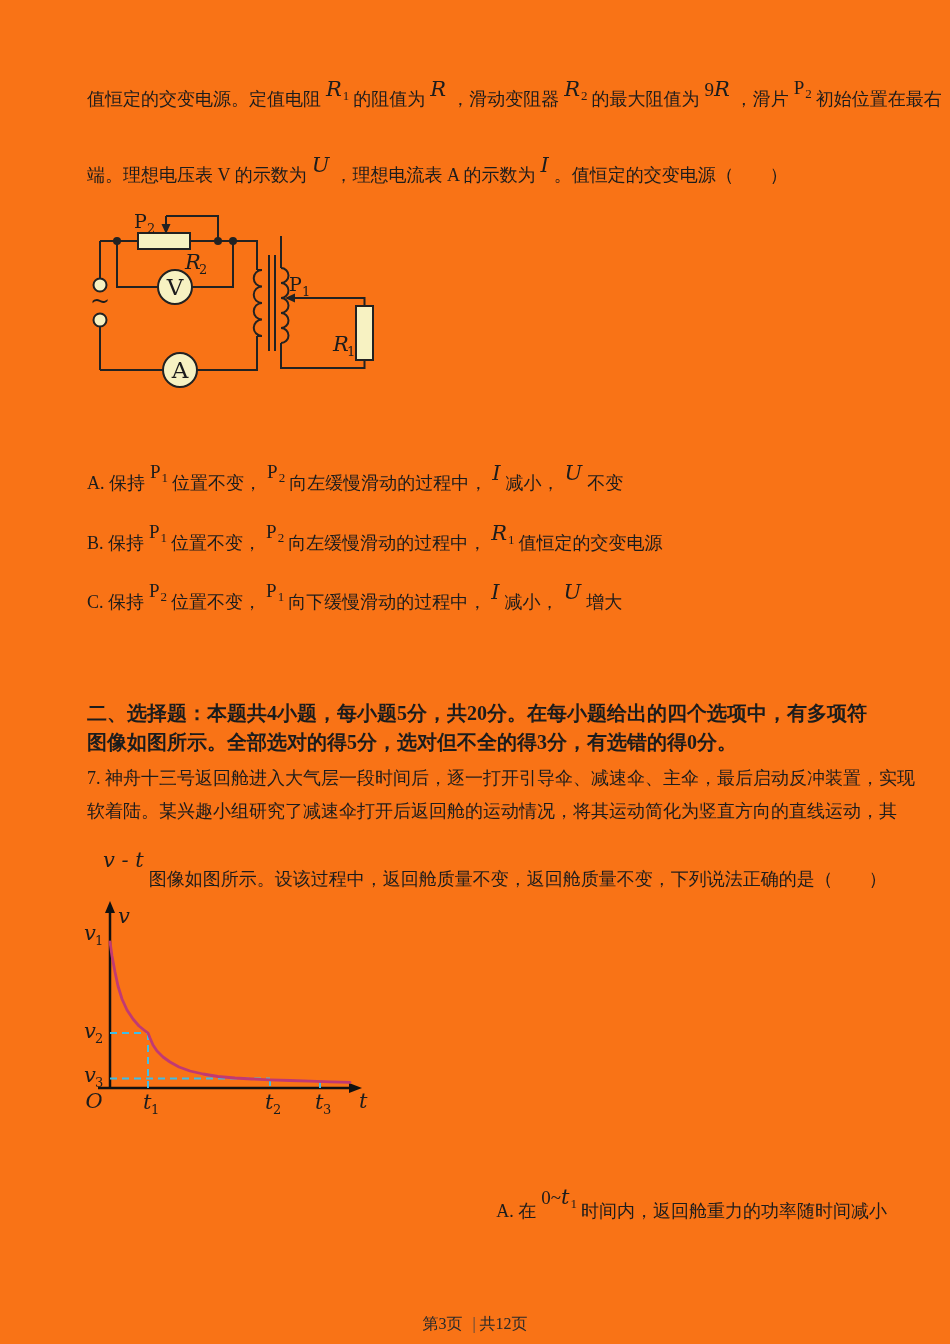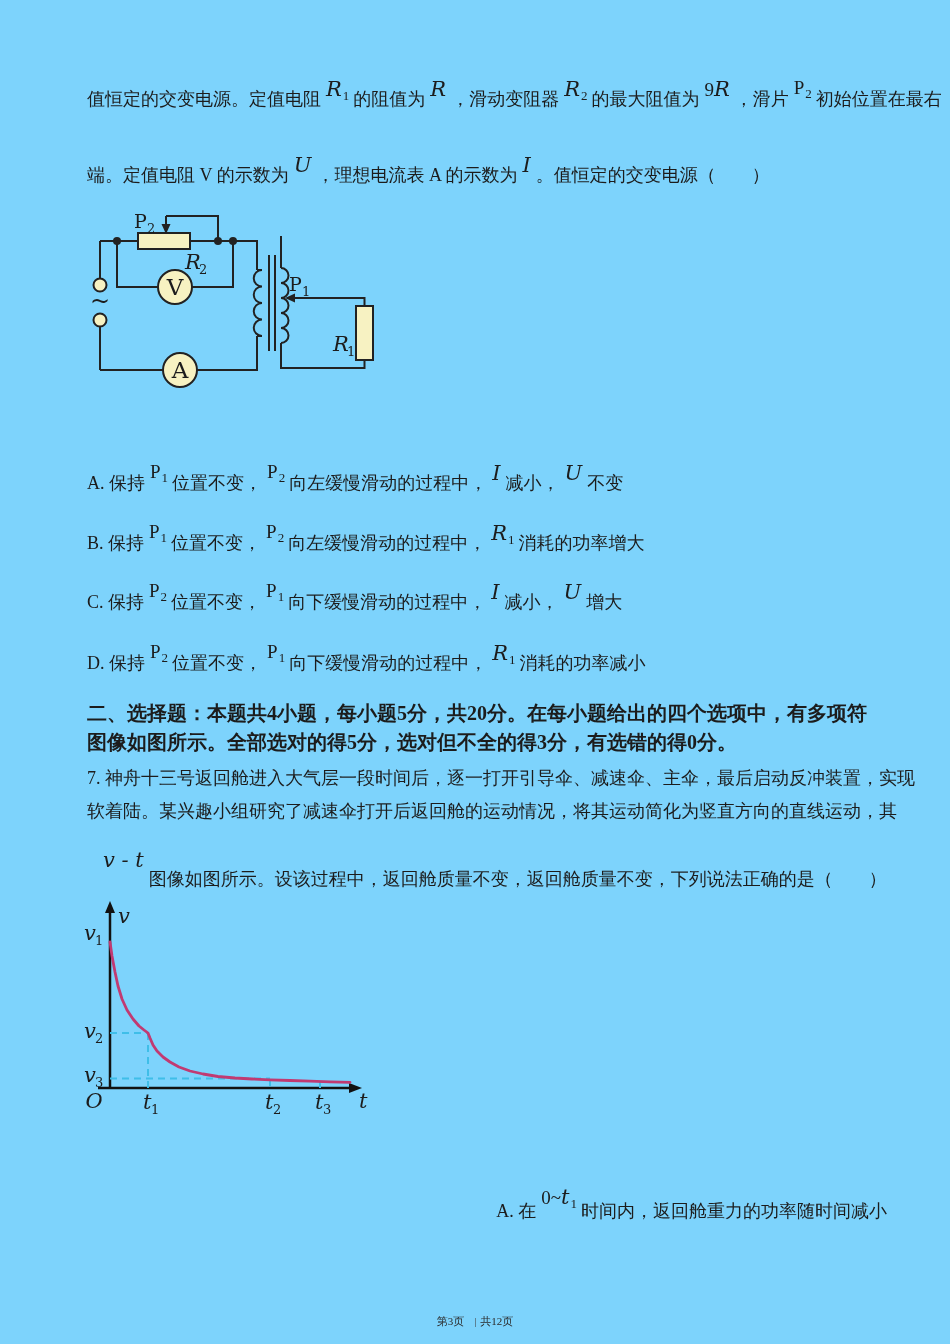--- a/index.html
+++ b/index.html
@@ -1,46 +1,46 @@
 <!DOCTYPE html>
 <html><head>
 <meta charset="utf-8">
 <style>
   html,body{margin:0;padding:0;background:#e8e8e8;}
   .page{
     position:relative;width:950px;height:1344px;margin:0 auto;
-    background:#7dd3fc;color:#1c1c1c;
+    background:#f97316;color:#1c1c1c;
     font-family:"Liberation Serif","DejaVu Serif",serif;
     overflow:hidden;
   }
   .para{position:absolute;left:87px;width:800px;font-size:18px;line-height:24px;white-space:nowrap;}
   .seg-math{position:relative;top:-9px;margin:0 5px;white-space:nowrap;}
   .seg-math .base{font-family:"DejaVu Serif",serif;font-style:italic;font-size:21px;}
   .seg-math.rm{top:-11px;}
   .seg-math.rm .base{font-style:normal;font-size:19px;font-family:"Liberation Serif",serif;}
   .seg-math .sub{font-size:13px;font-style:normal;position:relative;top:4px;left:1px;}
   .seg-math .pre{font-style:normal;font-size:19px;}
   .bold-head{position:absolute;left:87px;width:800px;font-weight:bold;font-size:20px;line-height:29px;white-space:nowrap;}
   #vt-line .seg-math{top:-18px;margin-left:16px;}
   #q7-opt-a .seg-math{top:-13px;}
-  .footer{position:absolute;left:0;top:1314px;width:100%;text-align:center;font-size:11px;color:#2a2a2a;}
+  .footer{position:absolute;left:0;top:1314px;width:100%;text-align:center;font-size:16px;color:#2a2a2a;}
   .footer .sep{margin:0 4px 0 10px;color:#444;}
   svg text{font-family:"DejaVu Serif",serif;fill:#1c1c1c;}
   svg .lbl{font-size:19px;}
   svg .lbl-i{font-size:21px;font-style:italic;}
   svg .lbl-s{font-size:13px;}
   svg .meter{font-size:23px;}
 </style>
 </head>
 <body>
 
 <div class="page">
 
   <div class="para" style="top:86px;"><span>值恒定的交变电源。定值电阻</span><span class="seg-math"><span class="base">R</span><span class="sub">1</span></span><span>的阻值为</span><span class="seg-math"><span class="base">R</span></span><span>，滑动变阻器</span><span class="seg-math"><span class="base">R</span><span class="sub">2</span></span><span>的最大阻值为</span><span class="seg-math"><span class="pre">9</span><span class="base">R</span></span><span>，滑片</span><span class="seg-math rm"><span class="base">P</span><span class="sub">2</span></span><span>初始位置在最右</span></div>
-  <div class="para" style="top:162px;"><span>端。定值电阻 V 的示数为</span><span class="seg-math"><span class="base">U</span></span><span>，理想电流表 A 的示数为</span><span class="seg-math"><span class="base">I</span></span><span>。值恒定的交变电源（　　）</span></div>
+  <div class="para" style="top:162px;"><span>端。理想电压表 V 的示数为</span><span class="seg-math"><span class="base">U</span></span><span>，理想电流表 A 的示数为</span><span class="seg-math"><span class="base">I</span></span><span>。值恒定的交变电源（　　）</span></div>
 
   <svg style="position:absolute;left:88px;top:203px;" width="330" height="200" viewBox="0 0 330 200">
     <g stroke="#222" stroke-width="2" fill="none">
       <path d="M12,38 H50"></path>
       <path d="M102,38 H169 V67"></path>
       <path d="M78,13 H130 V38"></path>
       <path d="M12,38 V75.5"></path>
       <path d="M12,123.5 V167"></path>
       <path d="M29,38 V84 H70"></path>
       <path d="M104,84 H145 V38"></path>
@@ -96,23 +96,22 @@
       <text x="97" y="66" class="lbl-i">R</text>
       <text x="111" y="71" class="lbl-s">2</text>
       <text x="201" y="88" class="lbl">P</text>
       <text x="214" y="93" class="lbl-s">1</text>
       <text x="245" y="148" class="lbl-i">R</text>
       <text x="259" y="153" class="lbl-s">1</text>
     </g>
   </svg>
 
   <div class="para" style="top:470px;" id="q6-opt-a"><span>A. 保持</span><span class="seg-math rm"><span class="base">P</span><span class="sub">1</span></span><span>位置不变，</span><span class="seg-math rm"><span class="base">P</span><span class="sub">2</span></span><span>向左缓慢滑动的过程中，</span><span class="seg-math"><span class="base">I</span></span><span>减小，</span><span class="seg-math"><span class="base">U</span></span><span>不变</span></div>
-  <div class="para" style="top:530px;" id="q6-opt-b"><span>B. 保持</span><span class="seg-math rm"><span class="base">P</span><span class="sub">1</span></span><span>位置不变，</span><span class="seg-math rm"><span class="base">P</span><span class="sub">2</span></span><span>向左缓慢滑动的过程中，</span><span class="seg-math"><span class="base">R</span><span class="sub">1</span></span><span>消耗的功率增大</span></div>
+  <div class="para" style="top:530px;" id="q6-opt-b"><span>B. 保持</span><span class="seg-math rm"><span class="base">P</span><span class="sub">1</span></span><span>位置不变，</span><span class="seg-math rm"><span class="base">P</span><span class="sub">2</span></span><span>向左缓慢滑动的过程中，</span><span class="seg-math"><span class="base">R</span><span class="sub">1</span></span><span>值恒定的交变电源</span></div>
   <div class="para" style="top:589px;" id="q6-opt-c"><span>C. 保持</span><span class="seg-math rm"><span class="base">P</span><span class="sub">2</span></span><span>位置不变，</span><span class="seg-math rm"><span class="base">P</span><span class="sub">1</span></span><span>向下缓慢滑动的过程中，</span><span class="seg-math"><span class="base">I</span></span><span>减小，</span><span class="seg-math"><span class="base">U</span></span><span>增大</span></div>
-  <div class="para" style="top:650px;" id="q6-opt-d"><span>D. 保持</span><span class="seg-math rm"><span class="base">P</span><span class="sub">2</span></span><span>位置不变，</span><span class="seg-math rm"><span class="base">P</span><span class="sub">1</span></span><span>向下缓慢滑动的过程中，</span><span class="seg-math"><span class="base">R</span><span class="sub">1</span></span><span>消耗的功率减小</span></div>
 
   <div class="bold-head" style="top:699px;">
     <div>二、选择题：本题共4小题，每小题5分，共20分。在每小题给出的四个选项中，有多项符</div>
     <div>图像如图所示。全部选对的得5分，选对但不全的得3分，有选错的得0分。</div>
   </div>
 
   <div class="para" style="top:766px;">7. 神舟十三号返回舱进入大气层一段时间后，逐一打开引导伞、减速伞、主伞，最后启动反冲装置，实现</div>
   <div class="para" style="top:799px;">软着陆。某兴趣小组研究了减速伞打开后返回舱的运动情况，将其运动简化为竖直方向的直线运动，其</div>
   <div class="para" style="top:866px;" id="vt-line">
     <span><span class="seg-math"><span class="base">v - t</span></span></span><span>图像如图所示。设该过程中，返回舱质量不变，返回舱质量不变，下列说法正确的是（　　）</span>

